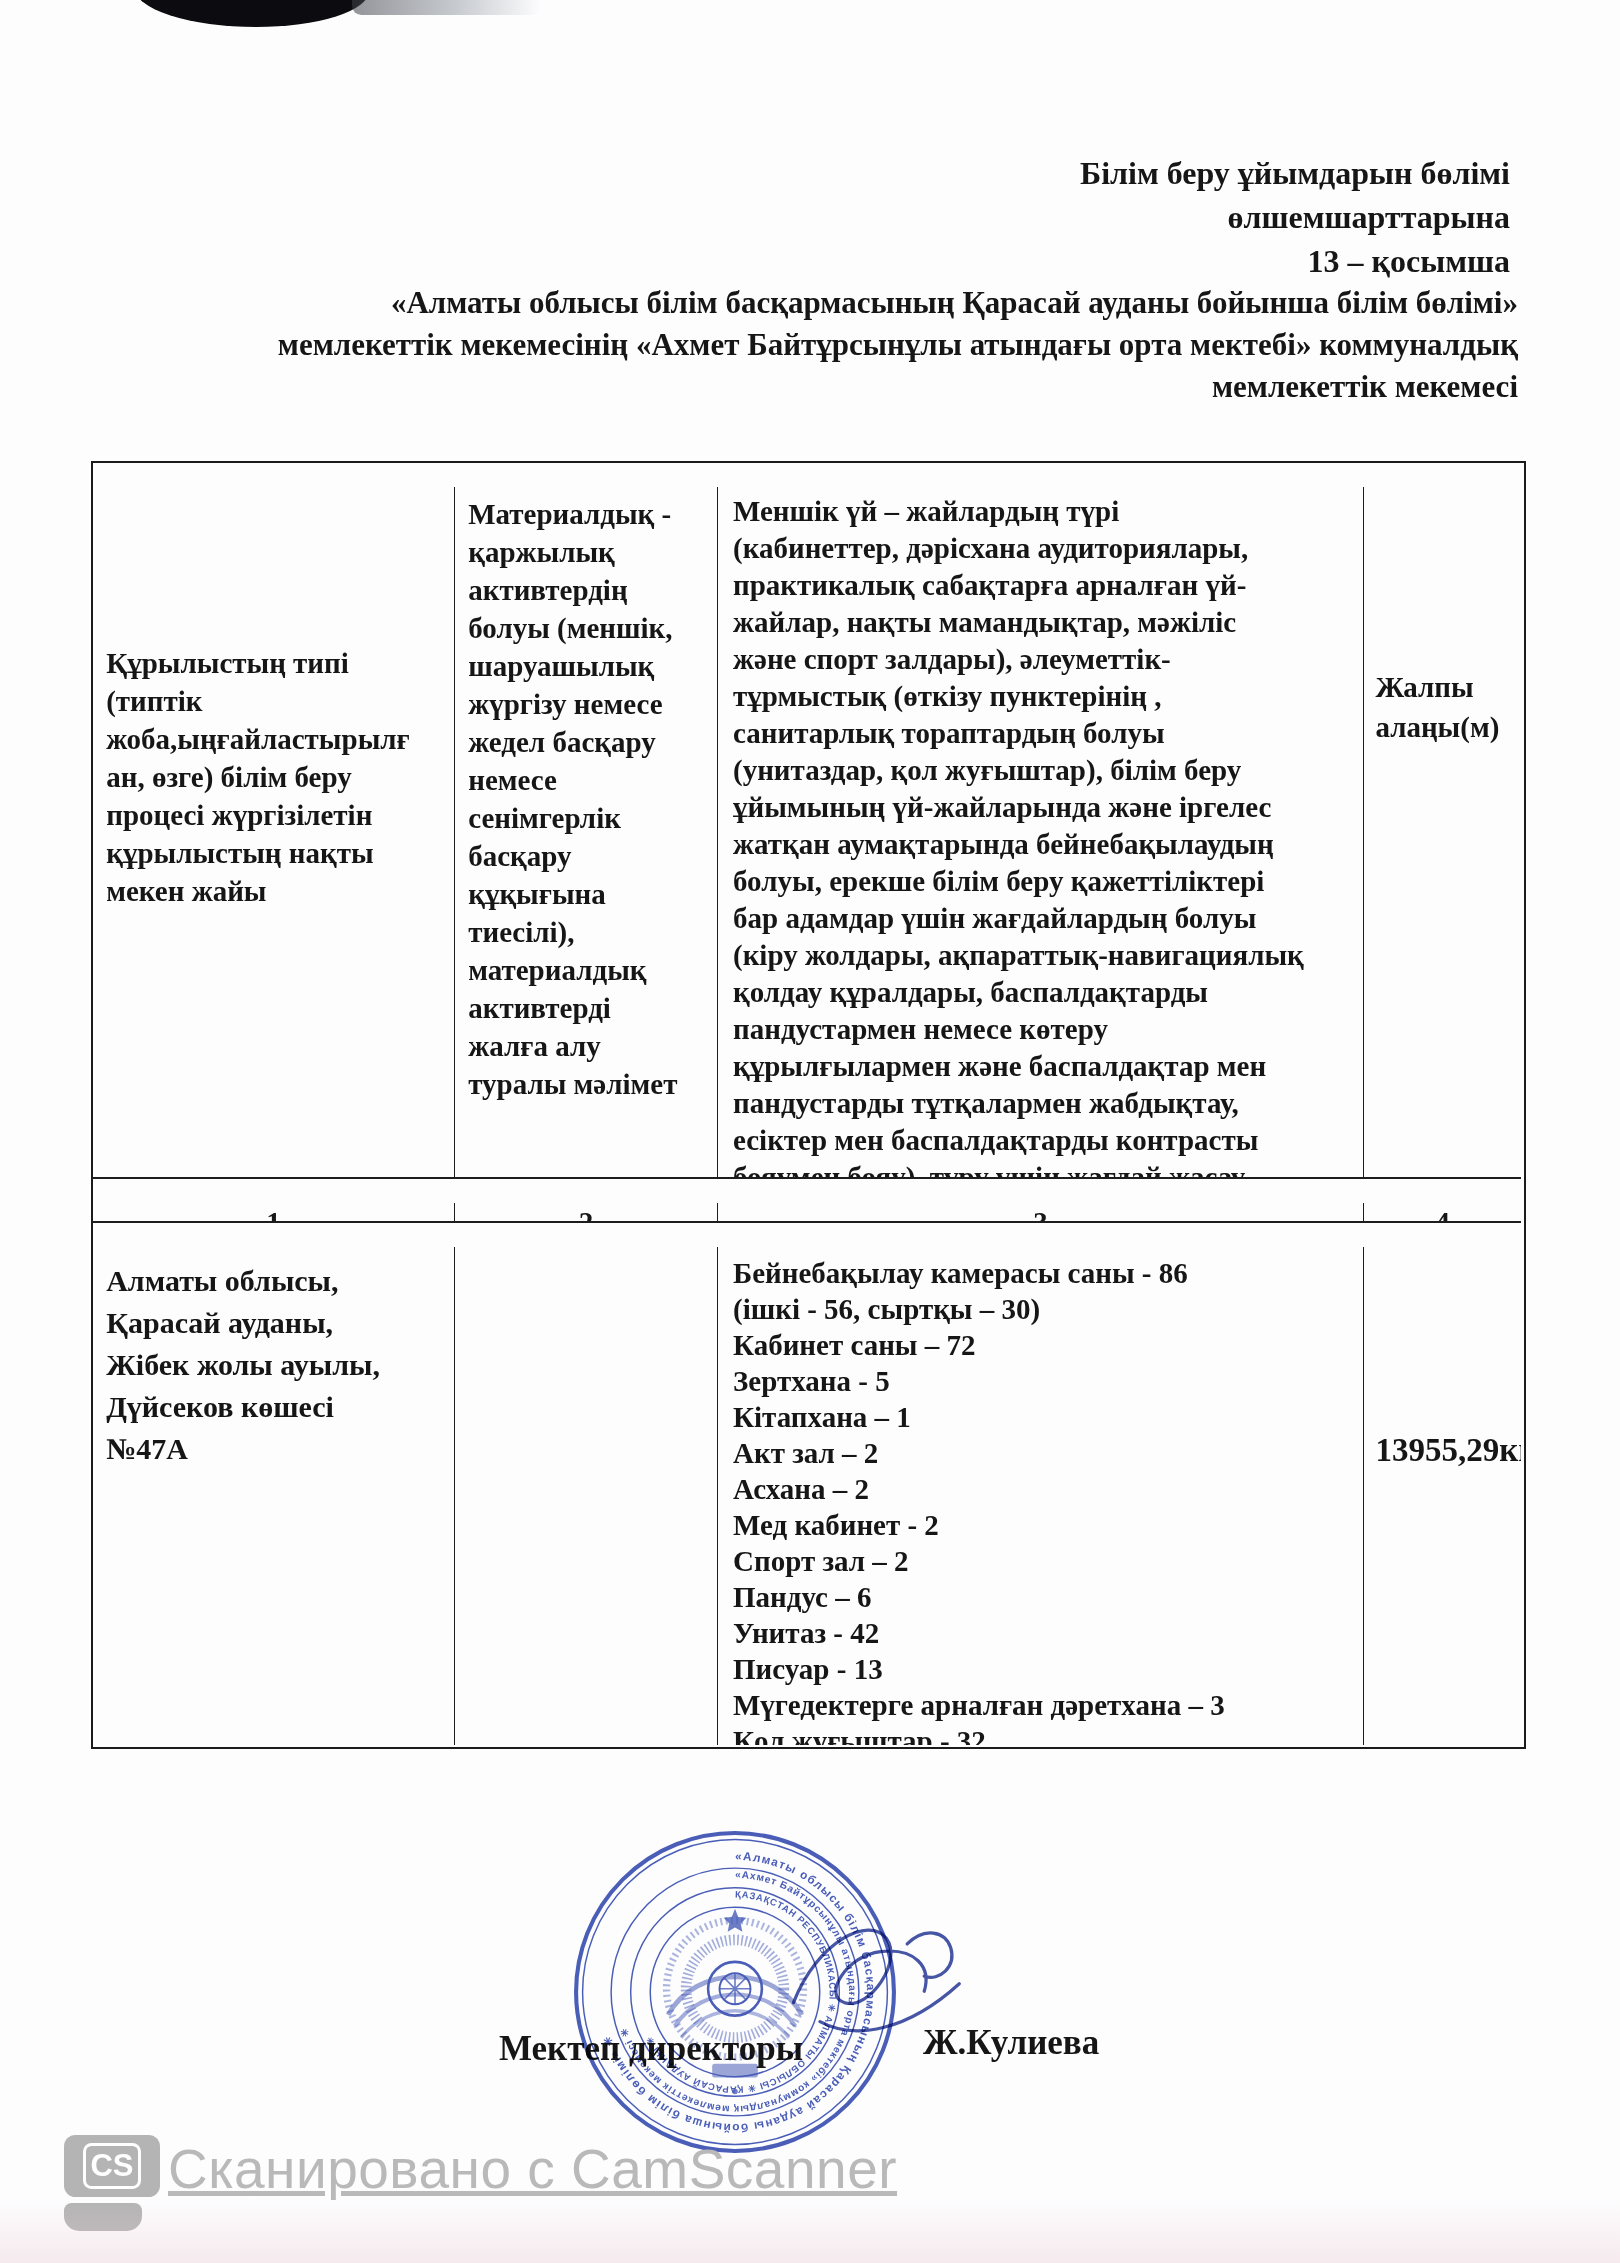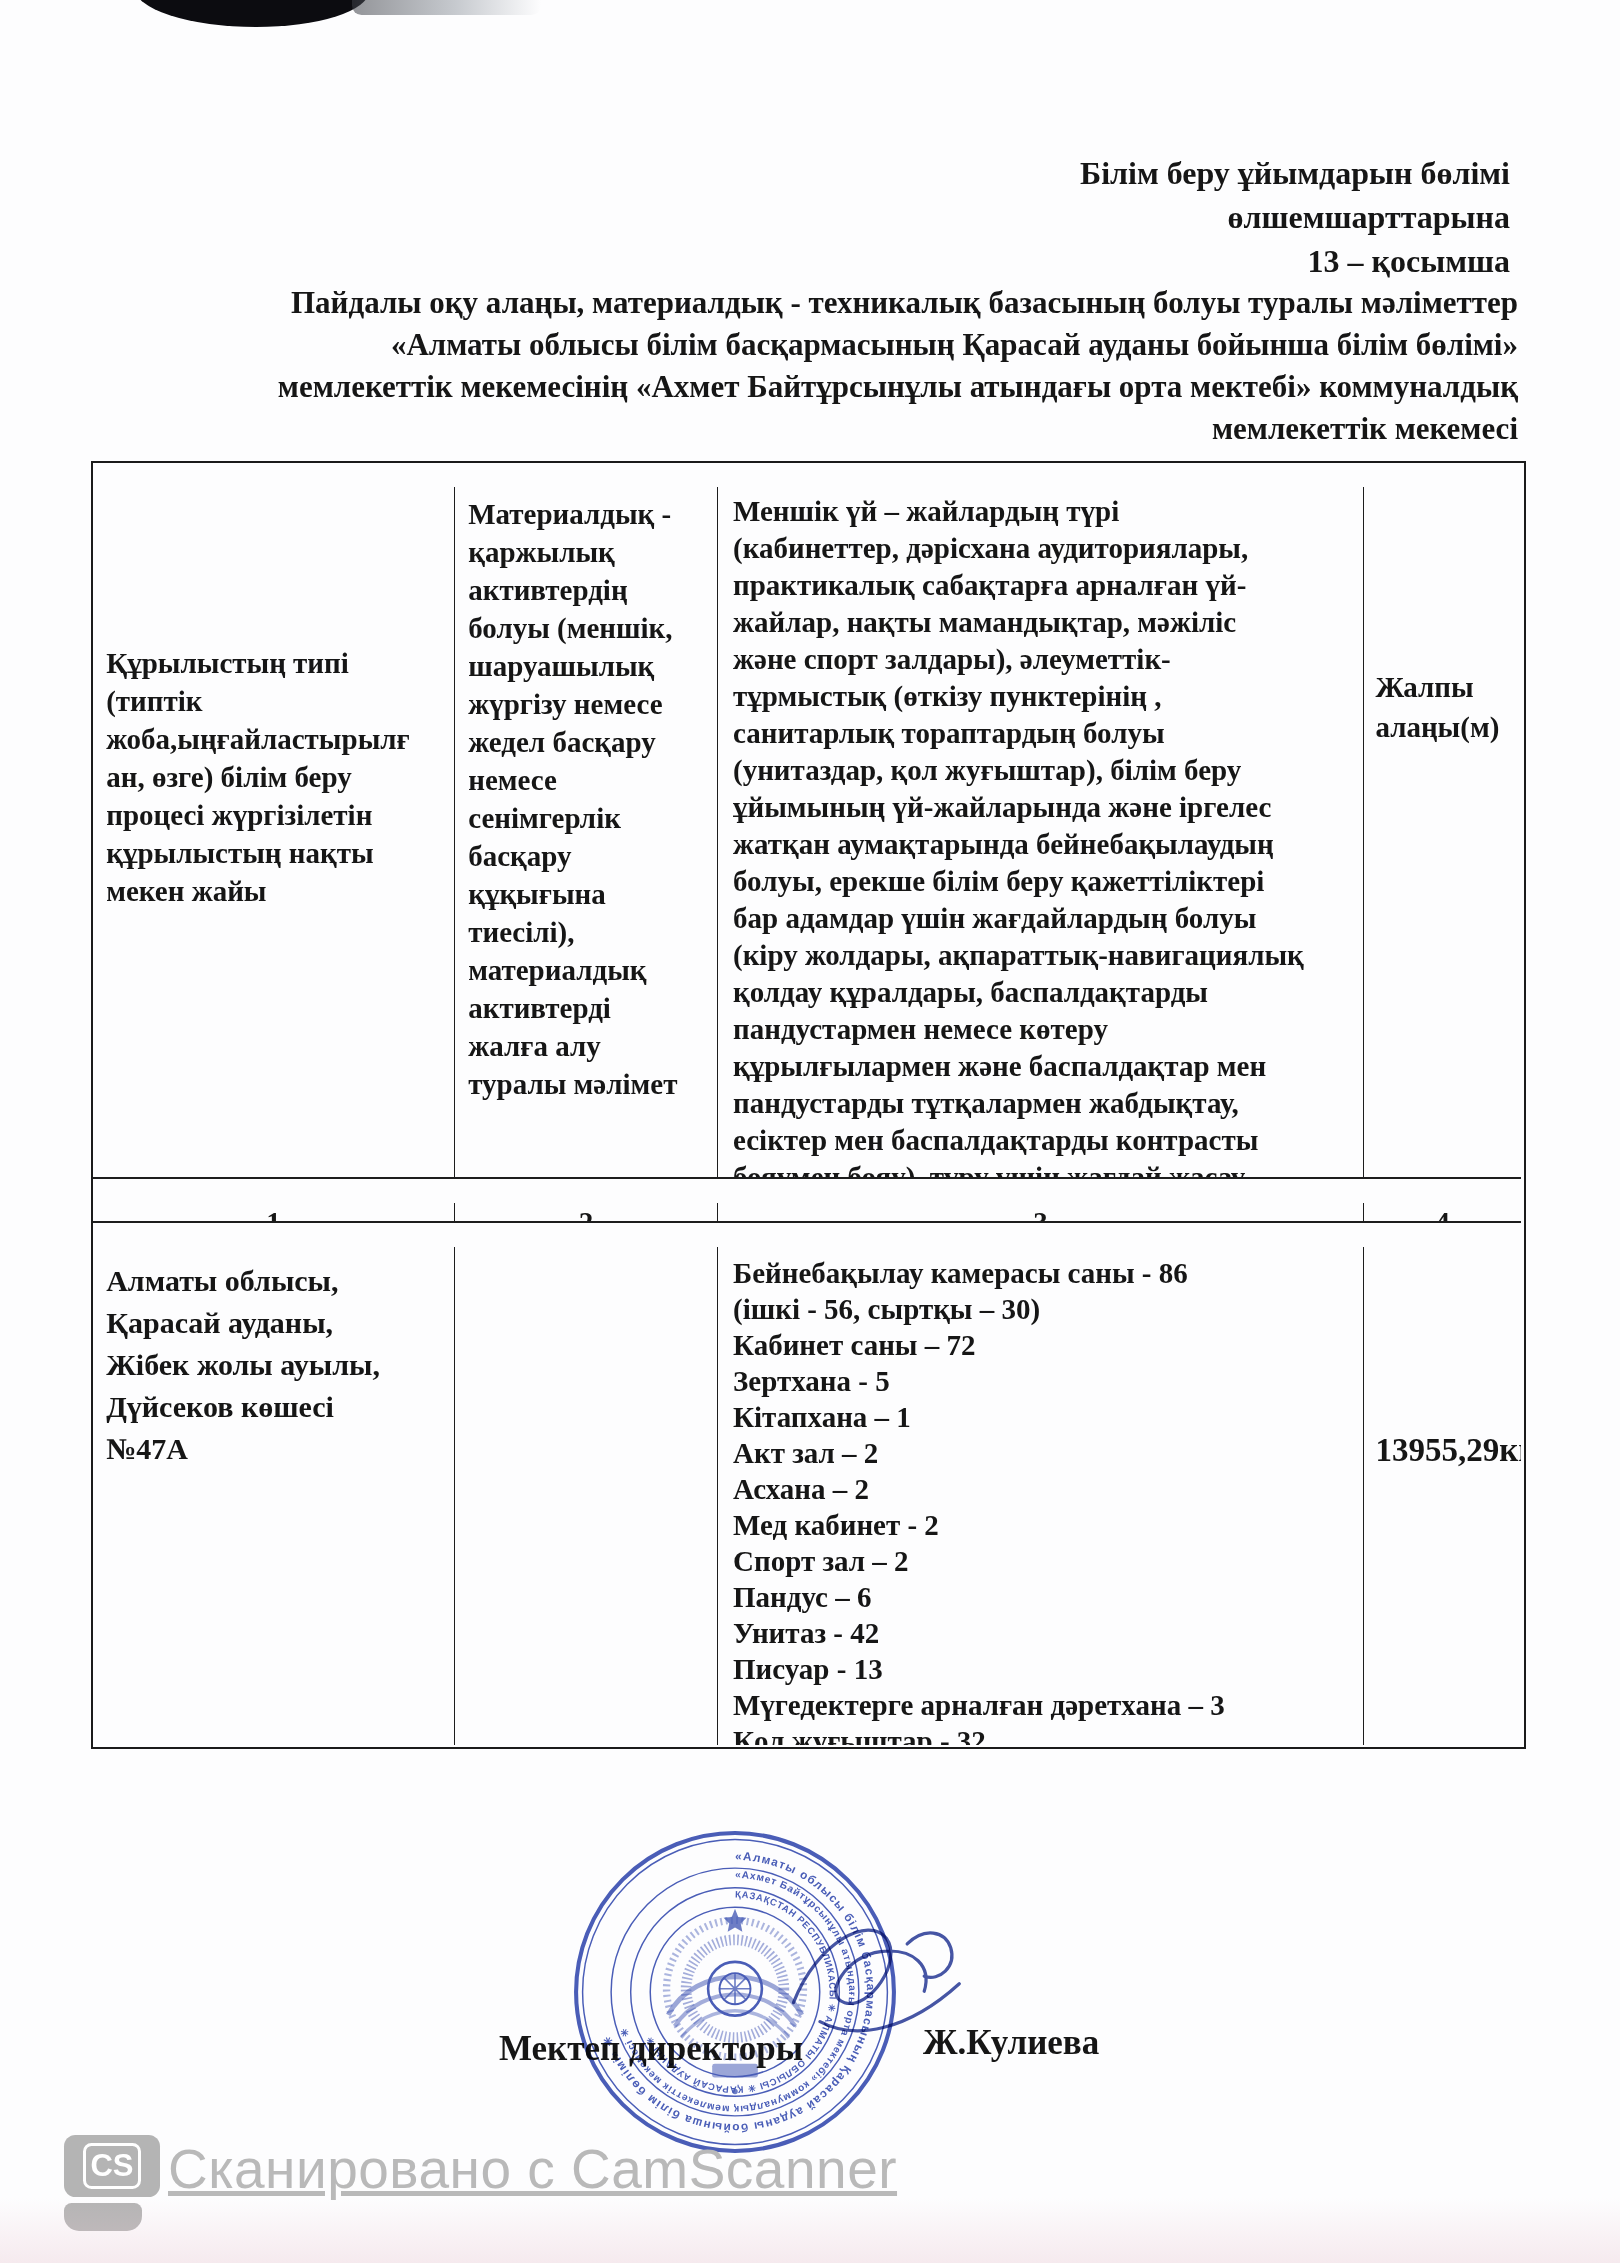--- a/index.html
+++ b/index.html
@@ -54,21 +54,20 @@
   <div class="scan-blob"></div>
   <div class="scan-smear"></div>
 
   <div class="appendix">
     <div>Білім беру ұйымдарын бөлімі</div>
     <div>өлшемшарттарына</div>
     <div>13 – қосымша</div>
   </div>
 
   <div class="doc-title">
-    <div>Пайдалы оқу алаңы, материалдық - техникалық базасының болуы туралы мәліметтер</div>
     <div>«Алматы облысы білім басқармасының Қарасай ауданы бойынша білім бөлімі»</div>
     <div>мемлекеттік мекемесінің «Ахмет Байтұрсынұлы атындағы орта мектебі» коммуналдық</div>
     <div>мемлекеттік мекемесі</div>
   </div>
 
   <div class="tbl">
 
     <div class="c h1">Құрылыстың типі
 (типтік
 жоба,ыңғайластырылғ

